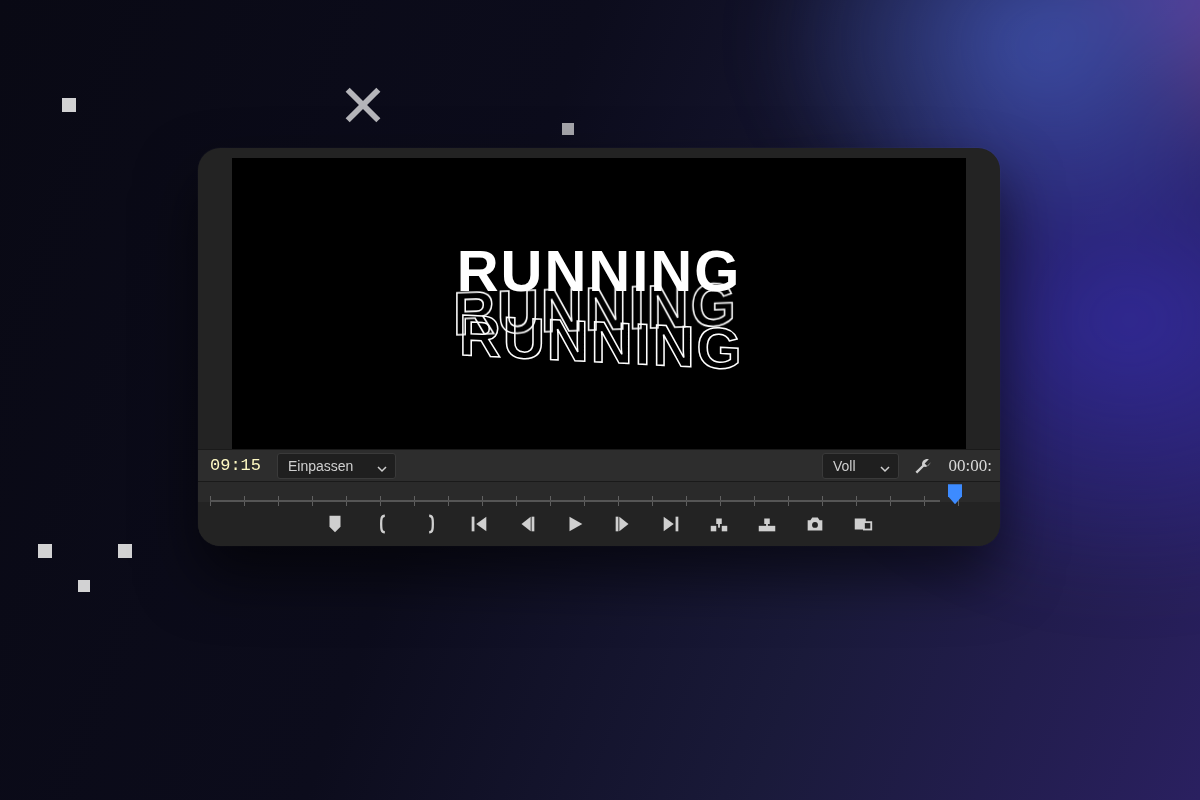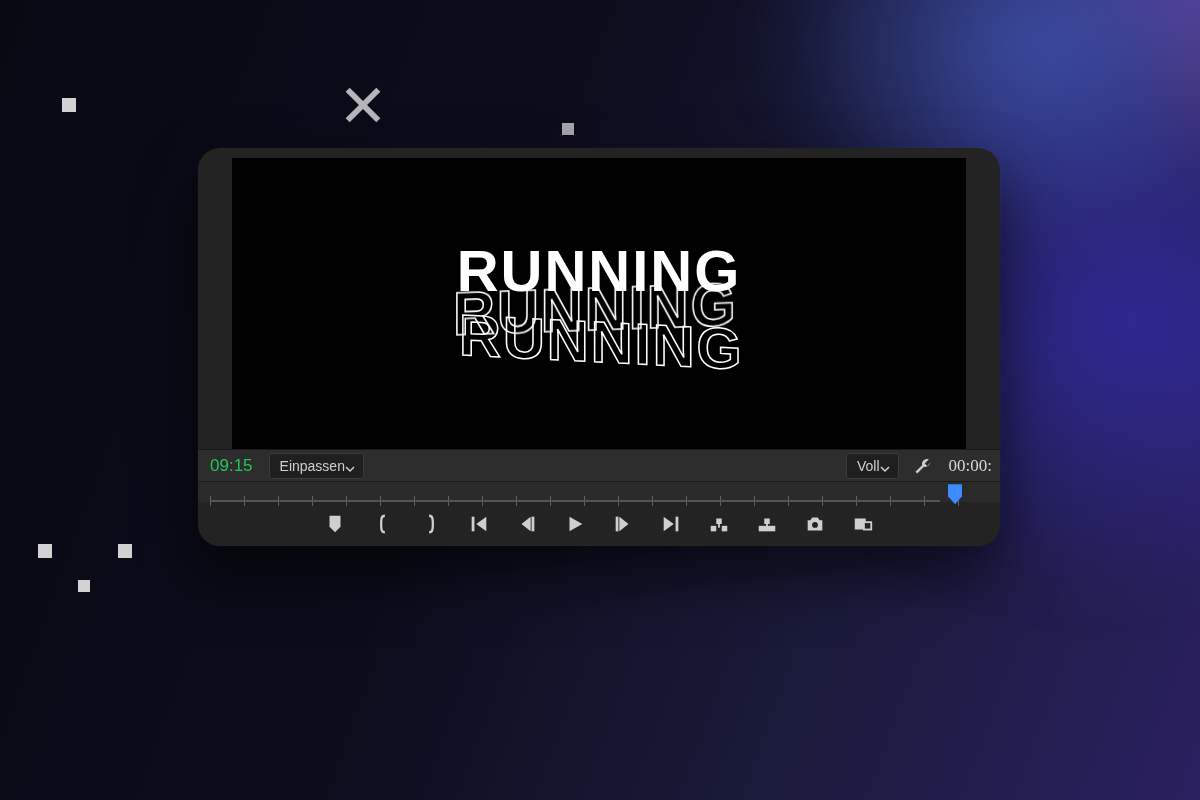--- a/index.html
+++ b/index.html
@@ -101,35 +101,36 @@
   .bar {
     display: flex;
     align-items: center;
     height: 40px;
     padding: 0 6px;
     gap: 10px;
     background: #2d2d2d;
     border-top: 1px solid #1a1a1a;
   }
   .tc-left {
-    color: #22c55e;
+    color: #fef9c3;
     font-size: 17px;
-    font-family: Liberation Sans, sans-serif;
+    font-family: Liberation Mono, monospace;
     padding: 0 6px;
   }
   .tc-right {
     color: #d8d8d8;
     font-size: 17px;
     font-family: Liberation Serif, serif;
     padding: 0 2px;
     white-space: nowrap;
   }
   .dropdown {
     display: flex;
     align-items: center;
+    gap: 24px;
     background: #1f1f1f;
     border: 1px solid #3a3a3a;
     border-radius: 3px;
     height: 26px;
     padding: 0 8px 0 10px;
     color: #cfcfcf;
     font-size: 14px;
     cursor: pointer;
   }
   .dropdown .chev { width:10px; height:10px; }

